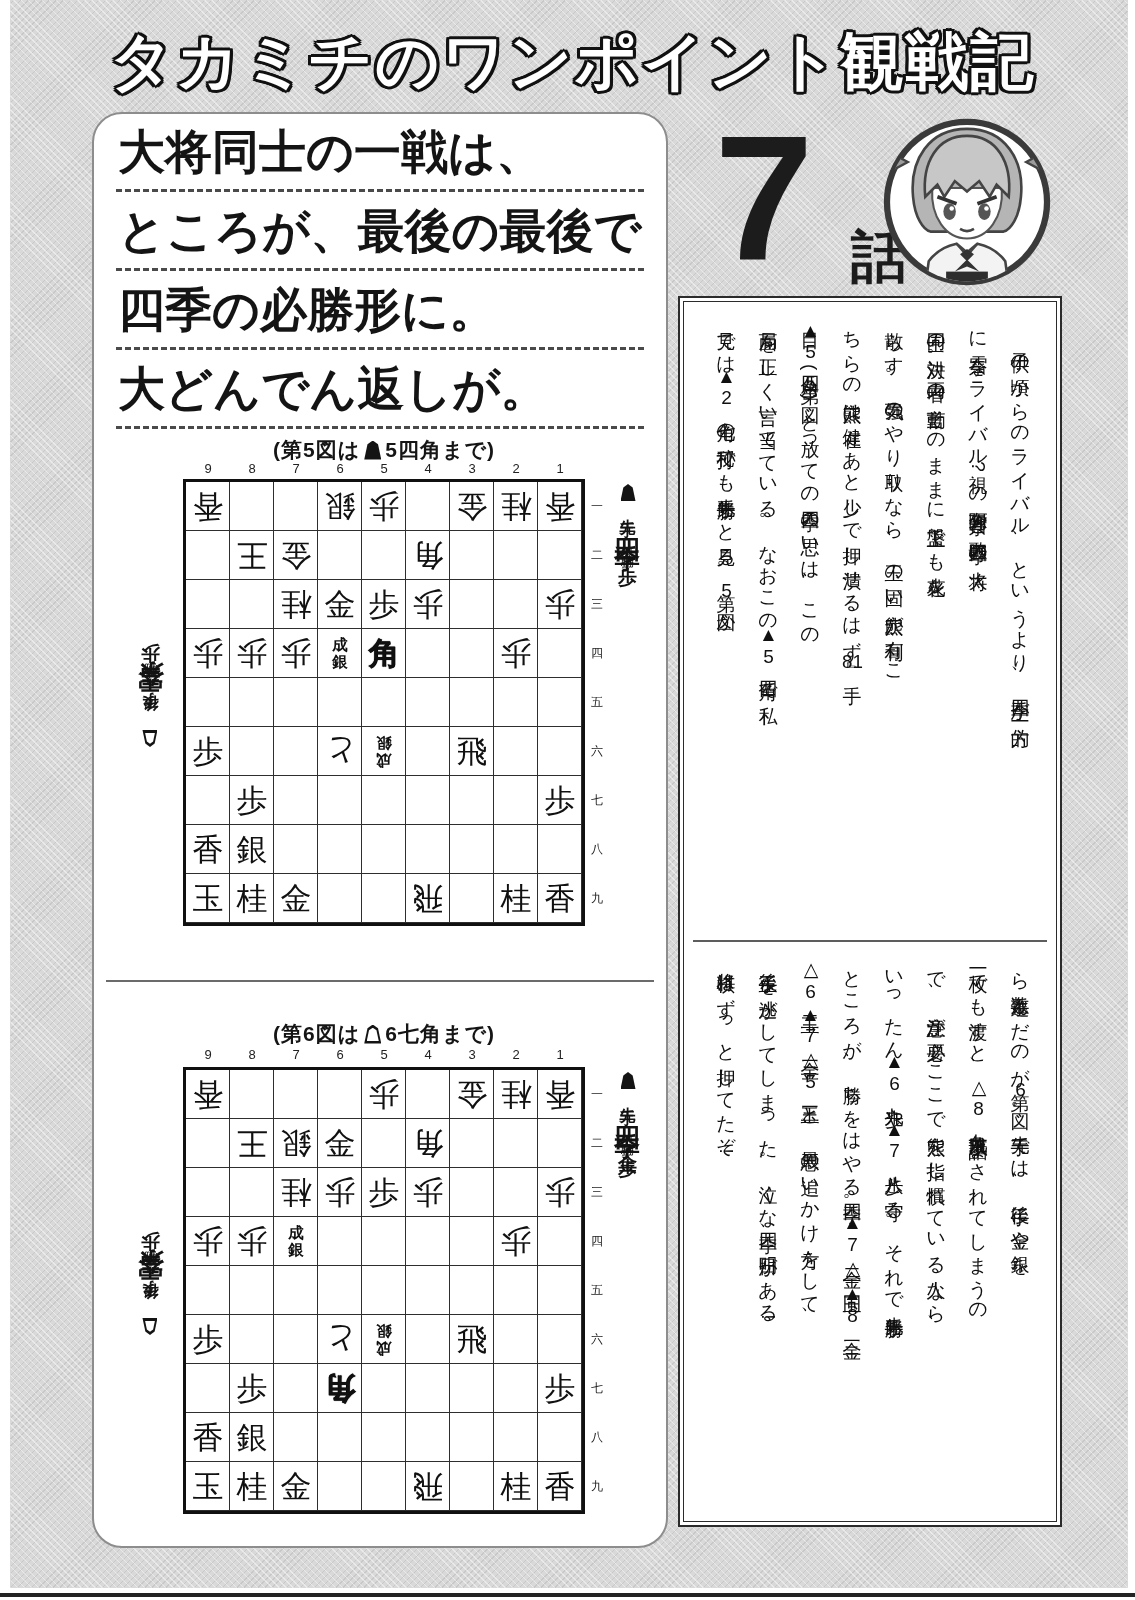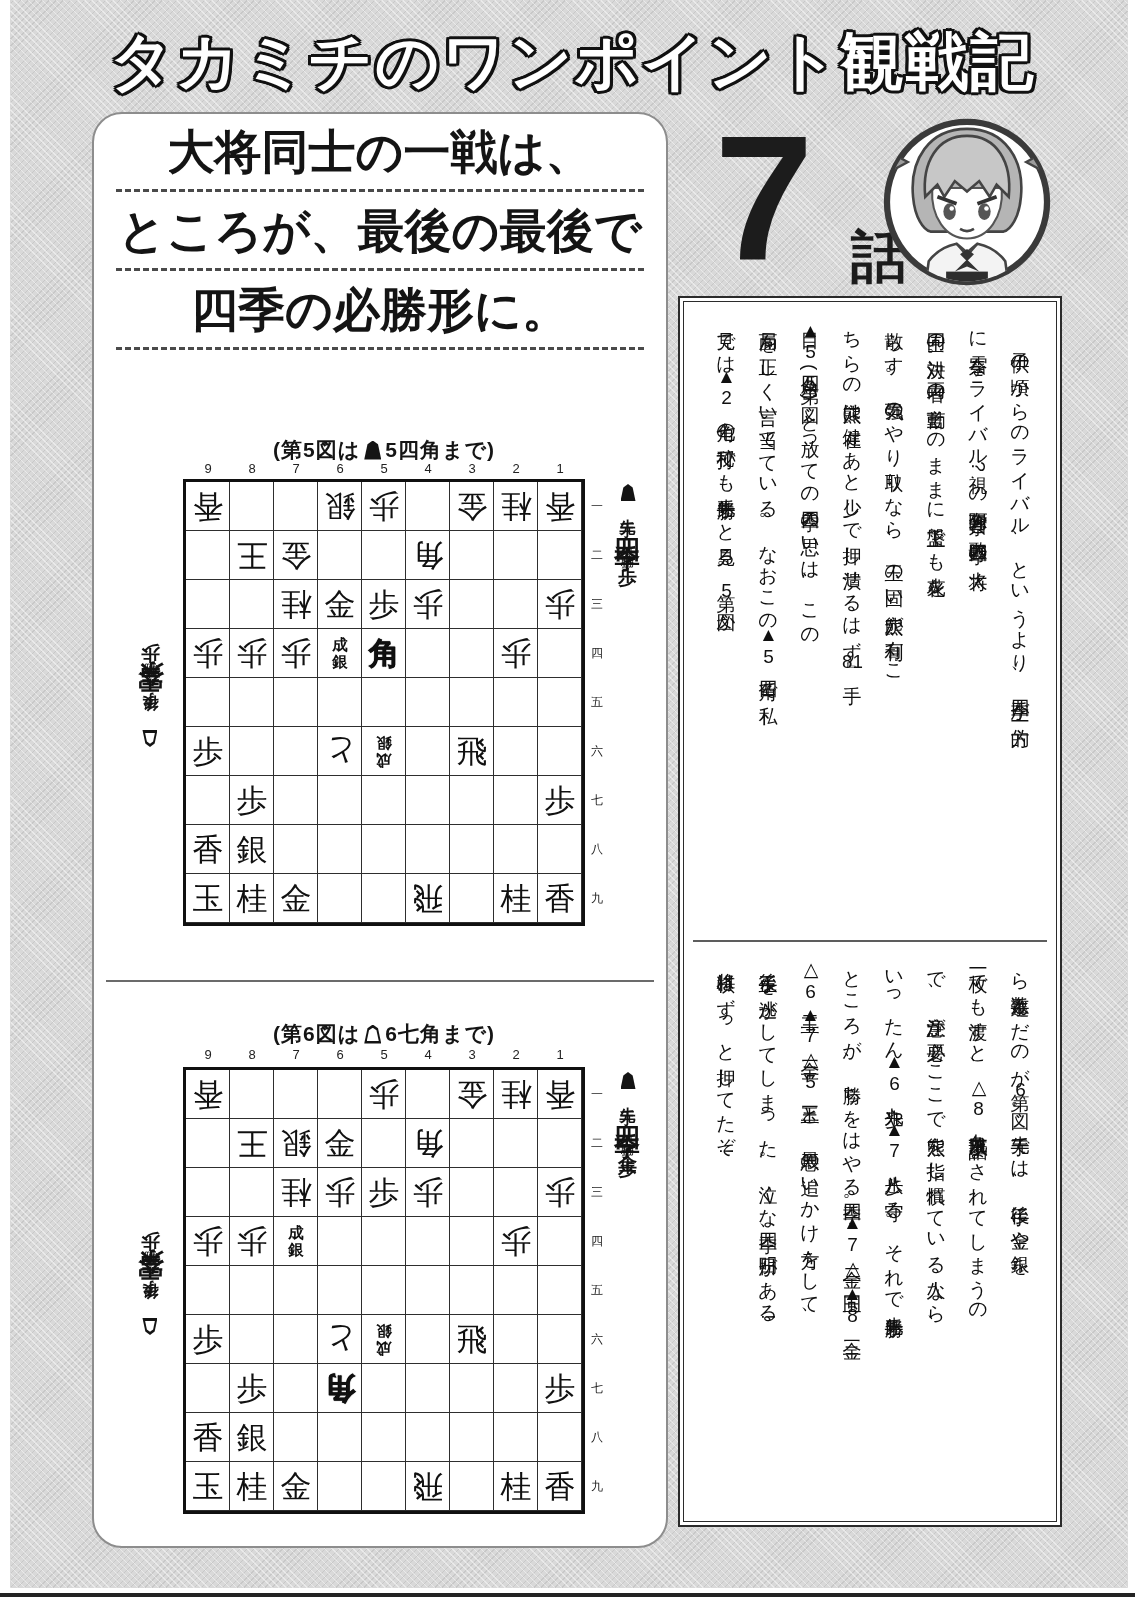--- a/index.html
+++ b/index.html
@@ -29,21 +29,21 @@
   }
 
   
   .card{
     position:absolute;left:92px;top:112px;width:576px;height:1436px;
     background:#fff;border:2px solid #8d8d8d;border-radius:30px;box-sizing:border-box;
   }
   .headline{position:absolute;left:22px;top:8px;width:528px;}
   .headline-line{
     font-size:47px;line-height:56px;font-weight:600;letter-spacing:0px;color:#141414;
-    padding:2px 2px 9px 2px;border-bottom:3px dashed #4a4a4a;margin-bottom:9px;white-space:nowrap;text-align:center;
+    padding:2px 2px 9px 2px;border-bottom:3px dashed #4a4a4a;margin-bottom:9px;white-space:nowrap;
   }
 
   .divider{position:absolute;left:12px;top:866px;width:548px;border-top:2.5px solid #6b6b6b;}
 
   
   .caption{
     position:absolute;left:85px;width:410px;display:flex;align-items:center;justify-content:center;gap:3px;
     font-size:21px;font-weight:600;letter-spacing:1px;color:#151515;white-space:nowrap;
   }
   .files{position:absolute;left:92px;width:396px;display:flex;}
@@ -111,20 +111,21 @@
 <div class="bg-panel"></div>
 <div class="bottom-edge"></div>
 
 <div class="page-title">タカミチのワンポイント観戦記</div>
 
 <div class="card">
   <div class="headline">
     <div class="headline-line">大将同士の一戦は、</div>
     <div class="headline-line">ところが、最後の最後で</div>
     <div class="headline-line">四季の必勝形に。</div>
+    <div class="headline-line">大どんでん返しが。</div>
   </div>
 
   <div>
     <div class="caption" style="top:322px">
       <span>(第5図は</span>
       <span class="pent black"></span>
       <span>5四角まで)</span>
     </div>
     <div class="files" style="top:347px">
         <div class="file-label">9</div>

